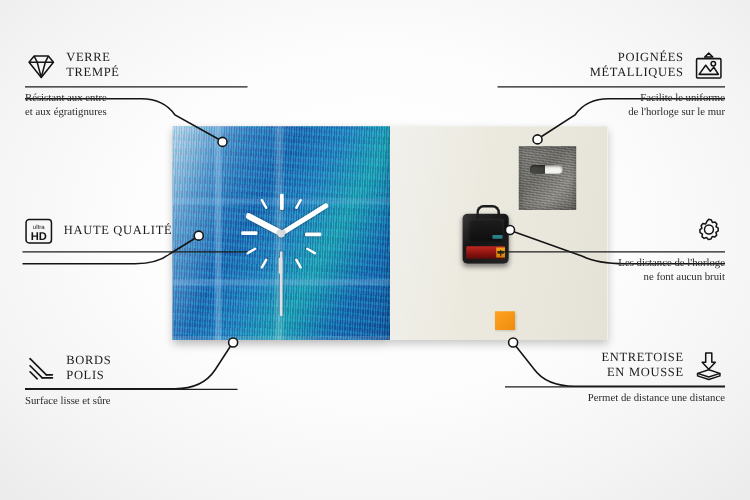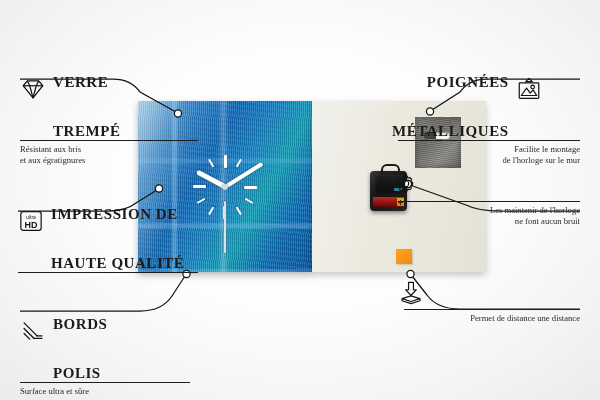--- a/index.html
+++ b/index.html
@@ -82,28 +82,28 @@
     background:linear-gradient(180deg,#f0a21e,#d2820c);}
   #battery-plus:before,#battery-plus:after{content:"";position:absolute;background:#3a2a05;}
   #battery-plus:before{left:1px;top:3px;width:5px;height:1.5px;}
   #battery-plus:after{left:2.5px;top:1.5px;width:1.5px;height:5px;}
   #foam-spacer{position:absolute;left:84px;top:148px;width:16px;height:15px;
     background:linear-gradient(135deg,#ffa31f,#ef8b10);box-shadow:1px 1px 2px rgba(0,0,0,.18);}
   
   #leaders{position:absolute;left:0;top:0;width:600px;height:400px;pointer-events:none;}
   .callout{position:absolute;}
   .co-head{display:flex;align-items:center;gap:7px;}
-  .co-title{font-weight:bold;font-size:15px;letter-spacing:.55px;color:#1b1b1b;line-height:12.5px;
-            text-transform:uppercase;white-space:nowrap;margin-top:36px;}
+  .co-title{font-weight:normal;font-size:10px;letter-spacing:.55px;color:#1b1b1b;line-height:12.5px;
+            text-transform:uppercase;white-space:nowrap;}
   .co-rule{height:1.3px;background:#1d1d1d;margin:3px 0 3px;}
   .co-desc{font-size:8.6px;color:#2a2a2a;line-height:10.6px;white-space:nowrap;}
   .co-icon{width:26px;height:26px;flex:0 0 26px;}
   .co-icon svg{display:block;width:26px;height:26px;}
   .left .co-head{justify-content:flex-start;}
-  .right .co-head{justify-content:flex-start;}
+  .right .co-head{justify-content:flex-end;}
   .right .co-title,.right .co-desc{text-align:right;}
   
   #c-verre{left:20px;top:40px;width:185px;}
   #c-verre .co-rule{width:178px;}
   #c-impression{left:18px;top:172px;width:190px;}
   #c-impression .co-rule{width:180px;}
   #c-bords{left:20px;top:282px;width:180px;}
   #c-bords .co-rule{width:170px;}
   #c-poignees{left:392px;top:40px;width:188px;}
   #c-poignees .co-rule{width:182px;margin-left:auto;}
@@ -215,35 +215,34 @@
             <path d="M9 6 L12 12 L16 27 L20 12 L23 6"></path>
           </g>
         </svg>
       </span>
       <div>
         <div class="co-title">VERRE</div>
         <div class="co-title">TREMPÉ</div>
       </div>
     </div>
     <div class="co-rule"></div>
-    <div class="co-desc">Résistant aux bris</div>
+    <div class="co-desc">Résistant aux entre</div>
     <div class="co-desc">et aux égratignures</div>
   </div>
 
   <div class="callout left" id="c-impression">
     <div class="co-head">
       <span class="co-icon">
         <svg viewBox="0 0 32 32">
           <rect x="3.5" y="4.5" width="25" height="23" rx="3" fill="none" stroke="#141414" stroke-width="1.5"></rect>
           <text x="16" y="14" text-anchor="middle" font-family="Liberation Sans, sans-serif" font-size="6" fill="#141414">ultra</text>
           <text x="16" y="24.5" text-anchor="middle" font-family="Liberation Sans, sans-serif" font-size="11" font-weight="bold" fill="#141414">HD</text>
         </svg>
       </span>
       <div>
-        <div class="co-title">IMPRESSION DE</div>
         <div class="co-title">HAUTE QUALITÉ</div>
       </div>
     </div>
     <div class="co-rule"></div>
   </div>
 
   <div class="callout left" id="c-bords">
     <div class="co-head">
       <span class="co-icon">
         <svg viewBox="0 0 32 32">
@@ -255,67 +254,71 @@
               <path d="M17 25 L27 25"></path>
           </g>
         </svg>
       </span>
       <div>
         <div class="co-title">BORDS</div>
         <div class="co-title">POLIS</div>
       </div>
     </div>
     <div class="co-rule"></div>
-    <div class="co-desc">Surface ultra et sûre</div>
+    <div class="co-desc">Surface lisse et sûre</div>
   </div>
 
   <div class="callout right" id="c-poignees">
     <div class="co-head">
       <div>
         <div class="co-title">POIGNÉES</div>
         <div class="co-title">MÉTALLIQUES</div>
       </div>
       <span class="co-icon">
         <svg viewBox="0 0 32 32">
           <g fill="none" stroke="#141414" stroke-width="1.5" stroke-linejoin="round">
             <path d="M16 3 L12 7 L20 7 Z"></path>
             <rect x="4" y="8.5" width="24" height="19" rx="1"></rect>
             <path d="M6.5 24 L13 15 L17.5 21 L21 17 L25.5 24 Z"></path>
             <circle cx="20.5" cy="13.5" r="2.2"></circle>
           </g>
         </svg>
       </span>
     </div>
     <div class="co-rule"></div>
-    <div class="co-desc">Facilite le montage</div>
+    <div class="co-desc">Facilite le uniforme</div>
     <div class="co-desc">de l'horloge sur le mur</div>
   </div>
 
   <div class="callout right" id="c-mecanisme">
     <div class="co-head">
       <span class="co-icon">
         <svg viewBox="0 0 32 32">
           <g fill="none" stroke="#141414" stroke-width="1.5" stroke-linejoin="round">
             <path d="M16 4.2 L18.6 4.9 L19.6 7.4 L22.2 7.0 L24.0 8.9 L23.2 11.4
                      L25.3 13.0 L25.3 15.7 L23.1 17.2 L23.8 19.8 L22.0 21.7
                      L19.4 21.2 L18.2 23.6 L15.6 24.1 L13.8 22.2 L11.4 23.0
                      L9.3 21.3 L9.8 18.8 L7.5 17.4 L7.2 14.7 L9.3 13.0
                      L8.5 10.5 L10.2 8.4 L12.8 8.9 L14.1 6.5 Z"></path>
             <circle cx="16.2" cy="14.3" r="4.4"></circle>
           </g>
         </svg>
       </span>
     </div>
     <div class="co-rule"></div>
-    <div class="co-desc">Les maintenir de l'horloge</div>
+    <div class="co-desc">Les distance de l'horloge</div>
     <div class="co-desc">ne font aucun bruit</div>
   </div>
 
   <div class="callout right" id="c-entretoise">
     <div class="co-head">
+      <div>
+        <div class="co-title">ENTRETOISE</div>
+        <div class="co-title">EN MOUSSE</div>
+      </div>
       <span class="co-icon">
         <svg viewBox="0 0 32 32">
           <g fill="none" stroke="#141414" stroke-width="1.5" stroke-linejoin="round">
             <path d="M13 3 L19 3 L19 12 L22.5 12 L16 19 L9.5 12 L13 12 Z"></path>
             <path d="M16 19.5 L27 23 L16 26.5 L5 23 Z"></path>
             <path d="M5 23 L5 25.5 L16 29 L27 25.5 L27 23"></path>
           </g>
         </svg>
       </span>
     </div>

